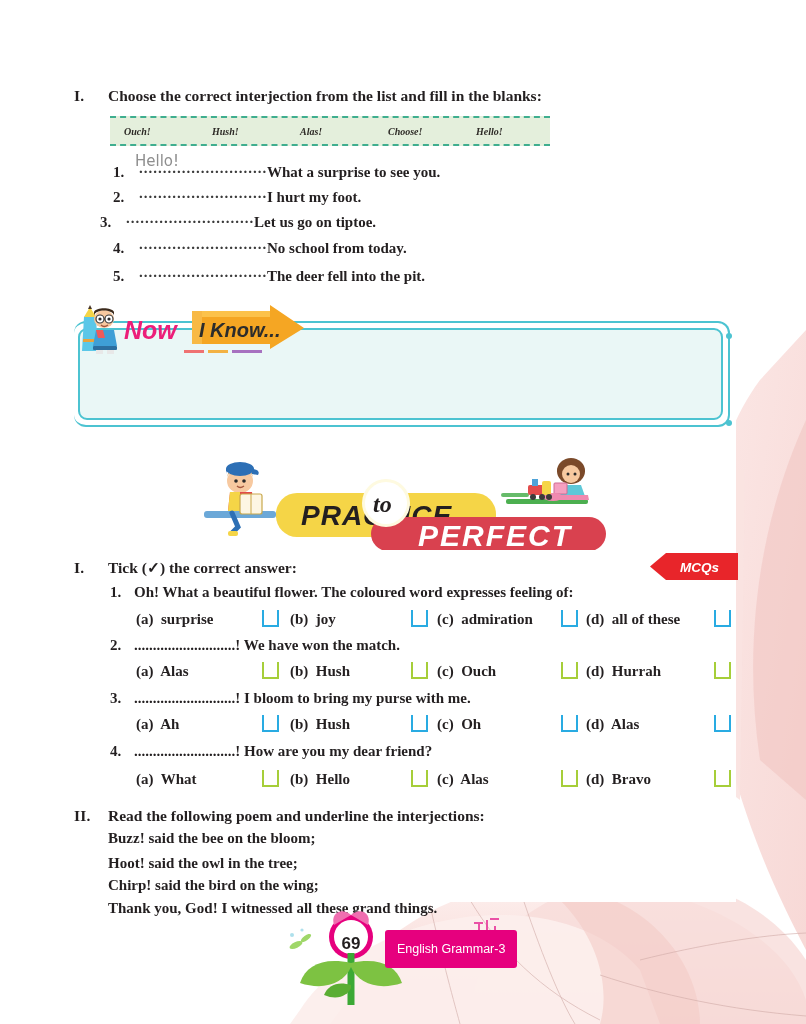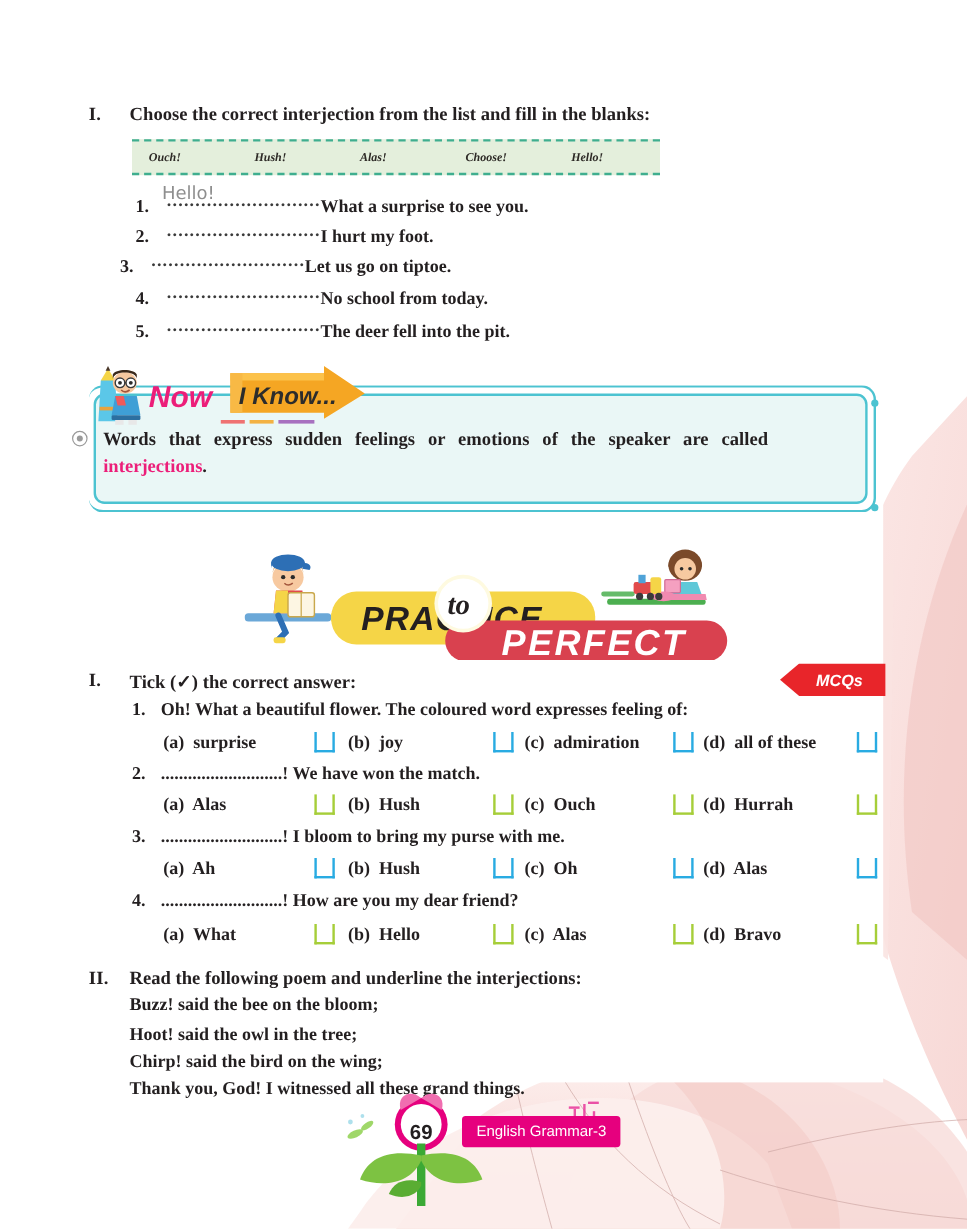--- a/index.html
+++ b/index.html
@@ -126,21 +126,21 @@
 
   
   #footer{position:absolute;left:280px;top:905px;width:250px;height:105px;z-index:5;}
   #page-num{
     position:absolute;left:330px;top:923px;width:42px;height:42px;
     display:flex;align-items:center;justify-content:center;
     font-family:"Liberation Sans", sans-serif;
     font-weight:bold;font-size:17px;color:#231f20;z-index:7;
   }
   #book-label{
-    position:absolute;left:385px;top:930px;height:26px;
+    position:absolute;left:385px;top:930px;height:38px;
     background:#e6007e;border-radius:3px;
     display:flex;align-items:center;padding:0 12px;
     font-family:"Liberation Sans", sans-serif;
     font-size:12.5px;color:#ffffff;white-space:nowrap;z-index:7;
   }
 </style>
 </head>
 <body>
 
 <div id="bg-deco">
@@ -255,26 +255,20 @@
           <text x="125" y="34" font-family="Liberation Sans, sans-serif" font-size="20" font-weight="bold" font-style="italic" fill="#2c2c2c">I Know...</text>
         </g>
         <rect x="110" y="47" width="20" height="3" fill="#f05a5a" opacity="0.85"></rect>
         <rect x="134" y="47" width="20" height="3" fill="#f5a623" opacity="0.85"></rect>
         <rect x="158" y="47" width="30" height="3" fill="#9b59b6" opacity="0.85"></rect>
       </svg>
     </div>
   </div>
 
   <div class="nik-lines">
-    <div class="nik-li" style="margin-bottom:4px;">
-      <span class="nik-bullet"></span>
-      <span class="nik-text">
-        <span>Words that express sudden feelings or emotions of the speaker are called </span><span class="pinkword">interjections</span><span>.</span>
-      </span>
-    </div>
   </div>
 
   <div id="ptp">
     <svg width="420" height="95" viewBox="0 0 420 95">
 
       <g>
         <rect x="8" y="56" width="72" height="7" rx="3" fill="#6ba8d8"></rect>
         <path d="M80 56 L92 59.5 L80 63 Z" fill="#f5d547"></path>
         <path d="M92 59.5 L97 59.5" stroke="#9a9a9a" stroke-width="3"></path>
         <ellipse cx="44" cy="26" rx="13" ry="12" fill="#f7c9a0"></ellipse>

